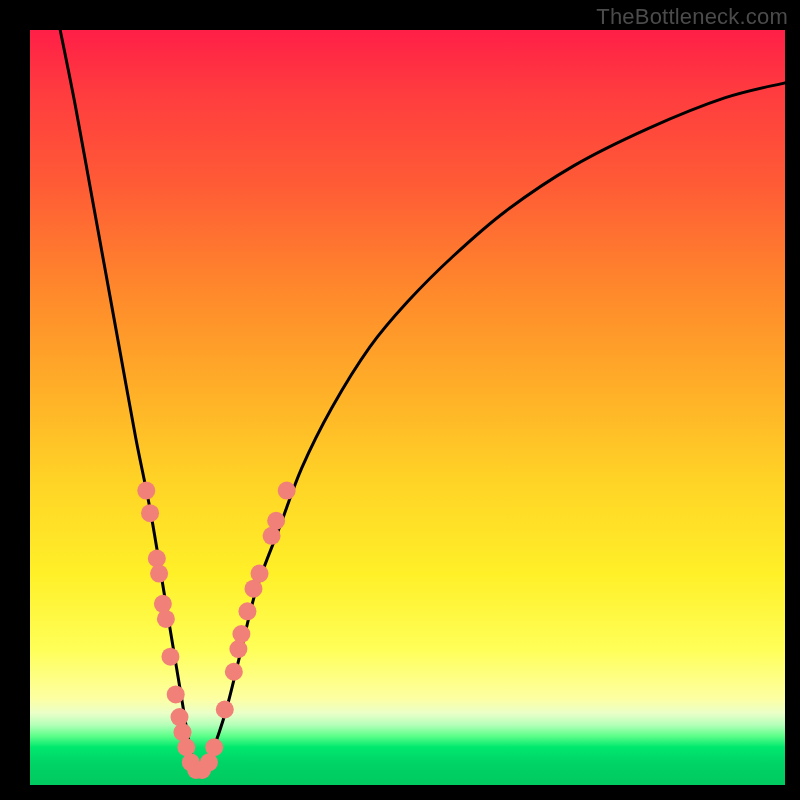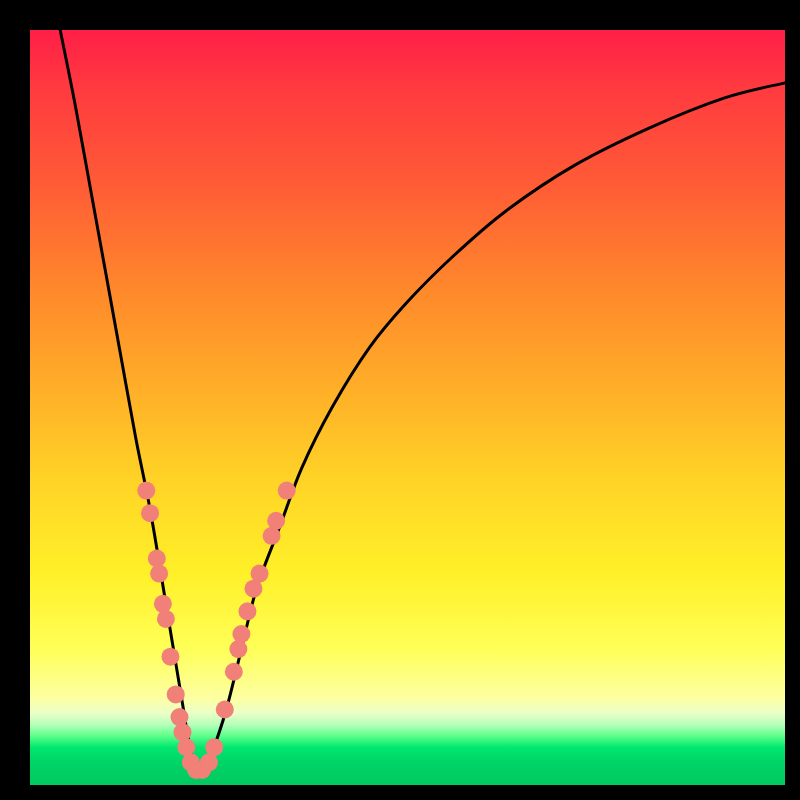--- a/index.html
+++ b/index.html
@@ -95,13 +95,14 @@
           <circle cx="211.40" cy="604.00" r="9" class="marker"></circle>
           <circle cx="217.44" cy="581.35" r="9" class="marker"></circle>
           <circle cx="223.48" cy="558.70" r="9" class="marker"></circle>
           <circle cx="229.52" cy="543.60" r="9" class="marker"></circle>
           <circle cx="241.60" cy="505.85" r="9" class="marker"></circle>
           <circle cx="246.13" cy="490.75" r="9" class="marker"></circle>
           <circle cx="256.70" cy="460.55" r="9" class="marker"></circle>
         </g>
     </svg>
   </div>
+  <div class="watermark">TheBottleneck.com</div>
 </div>
 
 </body></html>

